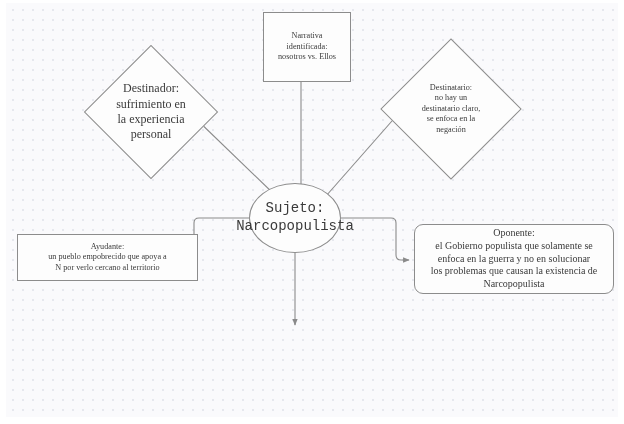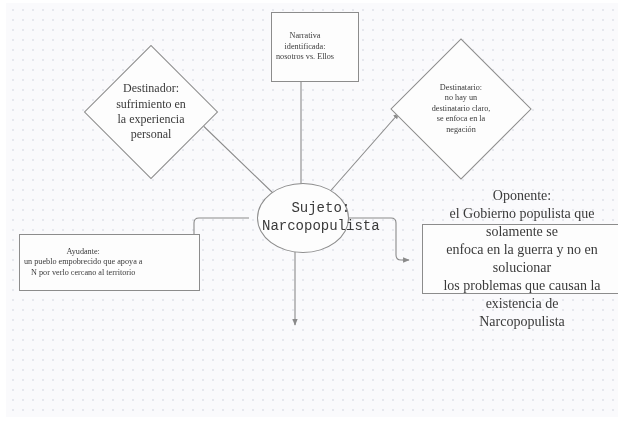--- a/index.html
+++ b/index.html
@@ -35,25 +35,24 @@
     width: 612px;
     height: 414px;
     pointer-events: none;
   }
 
   .node {
     position: absolute;
     box-sizing: border-box;
     display: flex;
     align-items: center;
-    justify-content: flex-start;
+    justify-content: center;
     text-align: center;
     color: #3a3a3a;
     line-height: 1.28;
-    margin-left: 8px;
   }
 
   .node .label {
     display: block;
     padding: 0 4px;
     white-space: pre-line;
   }
 
   
   .rect {
@@ -102,39 +101,40 @@
   }
   #node-destinador {
     left: 79px; top: 43px; width: 132px; height: 132px;
   }
   #node-destinador .diamond-shape {
     width: 93px; height: 93px;
   }
   #node-destinador .diamond-text { font-size: 12px; }
 
   #node-destinatario {
-    left: 386px; top: 37px; width: 138px; height: 138px;
+    left: 376px; top: 37px; width: 138px; height: 138px;
   }
   #node-destinatario .diamond-shape {
     width: 98px; height: 98px;
   }
   #node-destinatario .diamond-text { font-size: 8.2px; }
 
   #node-sujeto {
     left: 243px; top: 180px; width: 92px; height: 70px;
     font-size: 14px;
     font-family: Liberation Mono, monospace;
   }
   #node-ayudante {
-    left: 5px; top: 231px; width: 181px; height: 57px;
+    left: 11px; top: 231px; width: 181px; height: 47px;
     font-size: 8.2px;
   }
   #node-oponente {
     left: 408px; top: 221px; width: 200px; height: 70px;
-    font-size: 14px;
+    font-size: 10px;
+    border-radius: 9px;
   }
   #node-objeto {
     left: 245px; top: 325px; width: 92px; height: 90px;
     font-size: 8.2px;
   }
 </style>
 </head>
 <body>
 
 <div id="canvas">

